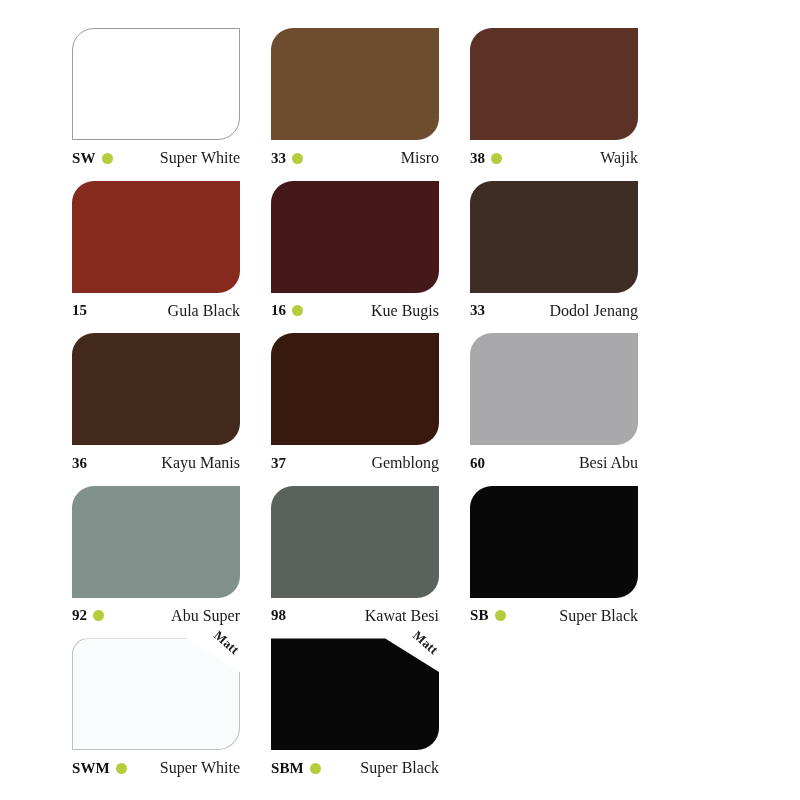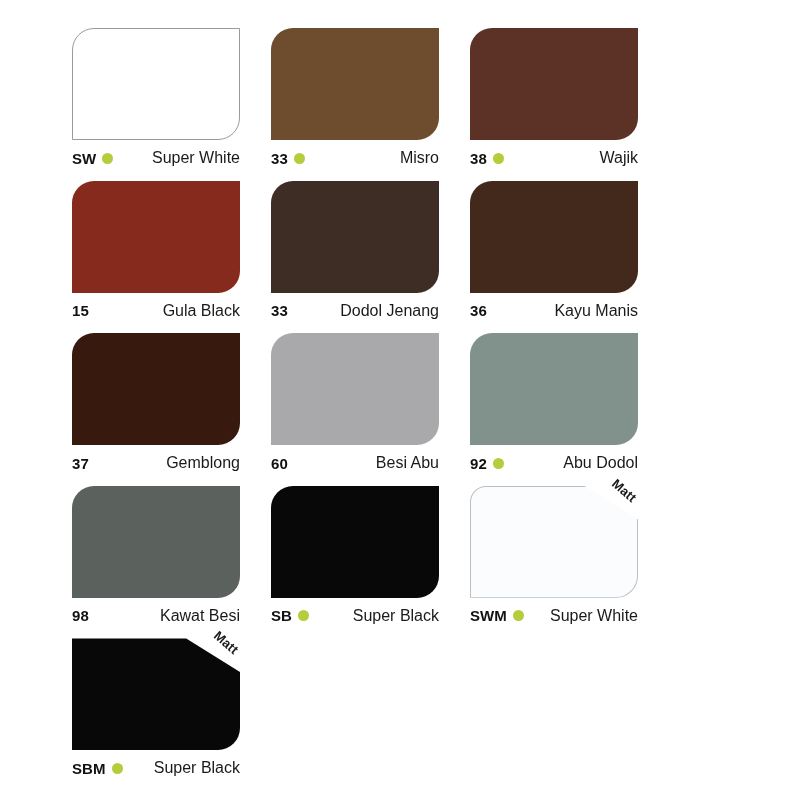--- a/index.html
+++ b/index.html
@@ -10,20 +10,21 @@
     background: #ffffff;
     font-family: "Liberation Sans", sans-serif;
   }
 
   #chart-root {
     position: relative;
     width: 710px;
     height: 800px;
     background: #ffffff;
     padding: 28px 72px 22px 72px;
+    font-family: Liberation Serif, serif;
   }
 
   .swatch-grid {
     display: grid;
     grid-template-columns: repeat(3, 1fr);
     grid-template-rows: repeat(5, 1fr);
     column-gap: 31px;
     row-gap: 13px;
     width: 100%;
     height: 100%;
@@ -157,20 +158,30 @@
         <div class="chip-wrap">
           <div class="chip" title="Gula Merah" style="background: rgb(134, 42, 30);"></div>
         </div>
         <div class="caption">
           <span class="code">15</span>
           <span class="name">Gula Black</span>
         </div>
       </div>
       <div class="swatch-cell">
         <div class="chip-wrap">
+          <div class="chip" title="Kue Bugis" style="background: rgb(69, 24, 26);"></div>
+        </div>
+        <div class="caption">
+          <span class="code">16</span>
+          <span class="dot" style="background: rgb(181, 204, 60);"></span>
+          <span class="name">Kue Bugis</span>
+        </div>
+      </div>
+      <div class="swatch-cell">
+        <div class="chip-wrap">
           <div class="chip" title="Dodol Jenang" style="background: rgb(62, 45, 37);"></div>
         </div>
         <div class="caption">
           <span class="code">33</span>
           <span class="name">Dodol Jenang</span>
         </div>
       </div>
       <div class="swatch-cell">
         <div class="chip-wrap">
           <div class="chip" title="Kayu Manis" style="background: rgb(67, 41, 27);"></div>
@@ -198,21 +209,21 @@
           <span class="name">Besi Abu</span>
         </div>
       </div>
       <div class="swatch-cell">
         <div class="chip-wrap">
           <div class="chip" title="Abu Gosok" style="background: rgb(129, 145, 139);"></div>
         </div>
         <div class="caption">
           <span class="code">92</span>
           <span class="dot" style="background: rgb(181, 204, 60);"></span>
-          <span class="name">Abu Dodol</span>
+          <span class="name">Abu Super</span>
         </div>
       </div>
       <div class="swatch-cell">
         <div class="chip-wrap">
           <div class="chip" title="Kawat Besi" style="background: rgb(91, 97, 92);"></div>
         </div>
         <div class="caption">
           <span class="code">98</span>
           <span class="name">Kawat Besi</span>
         </div>

